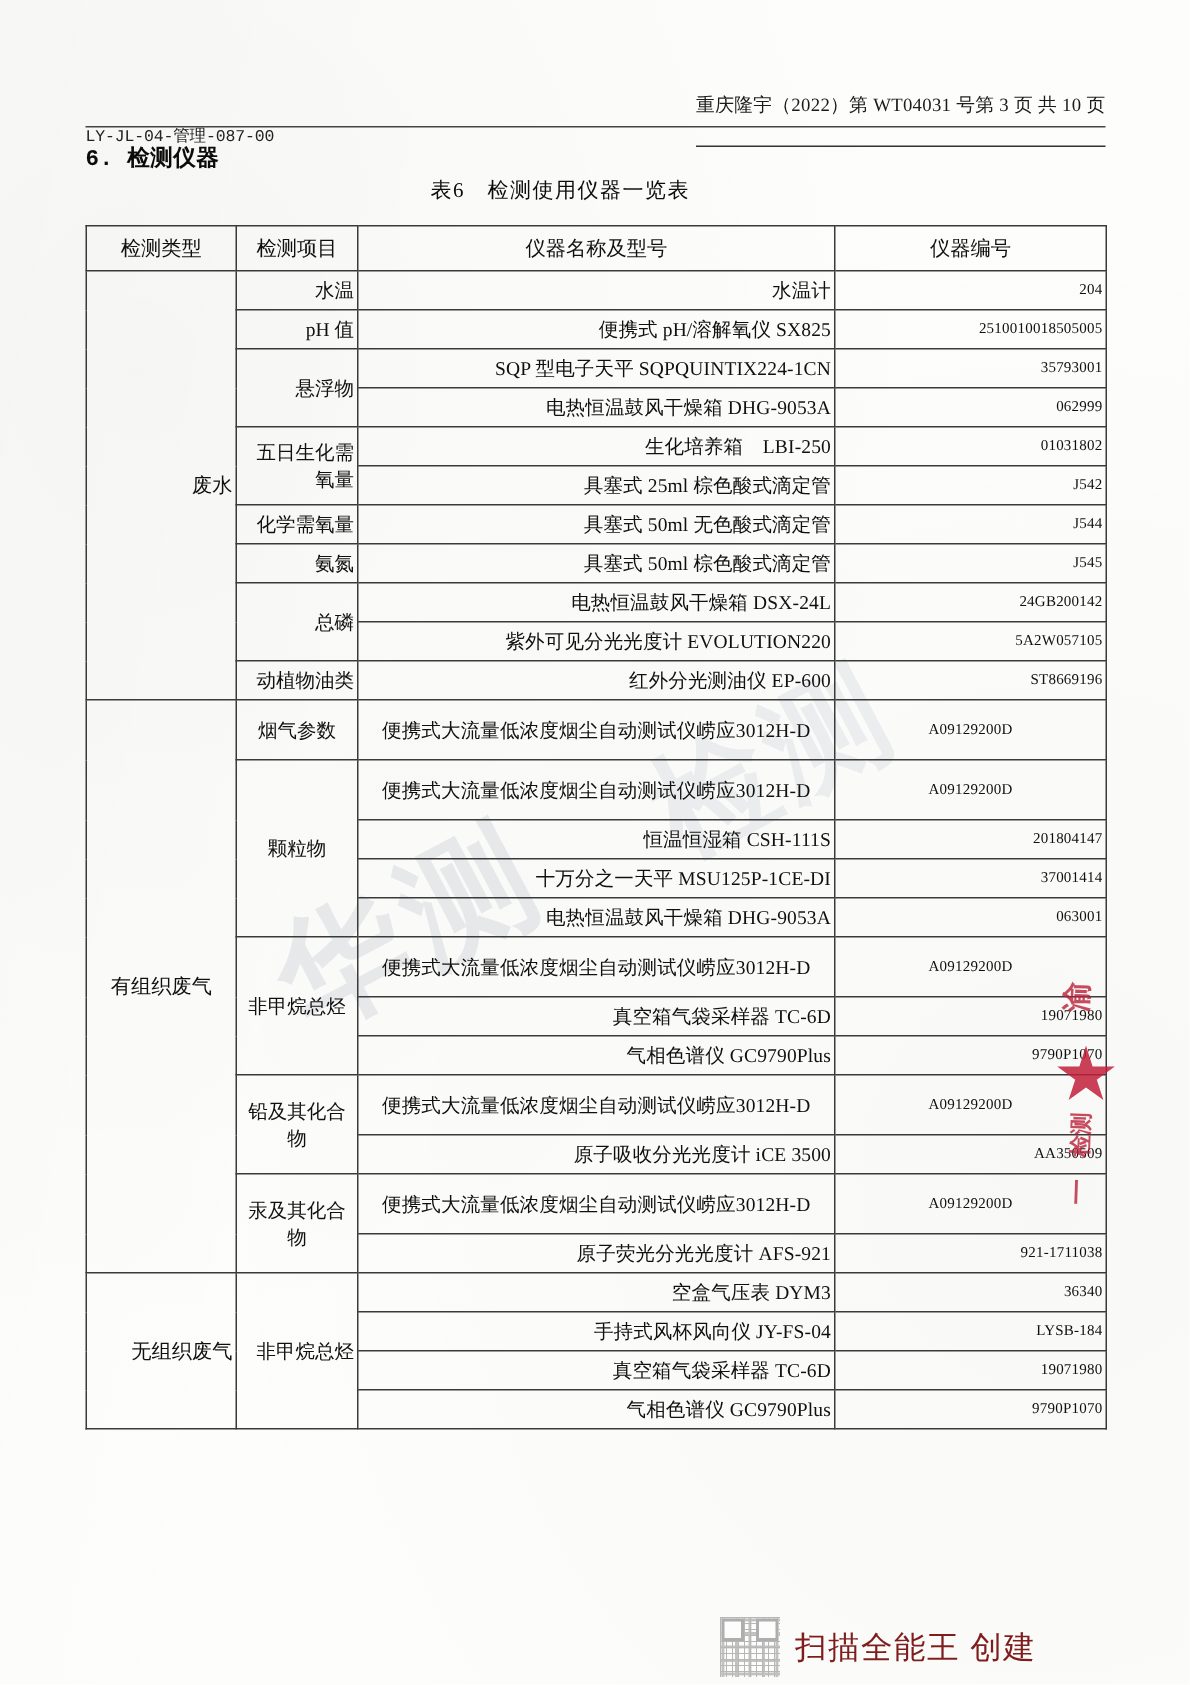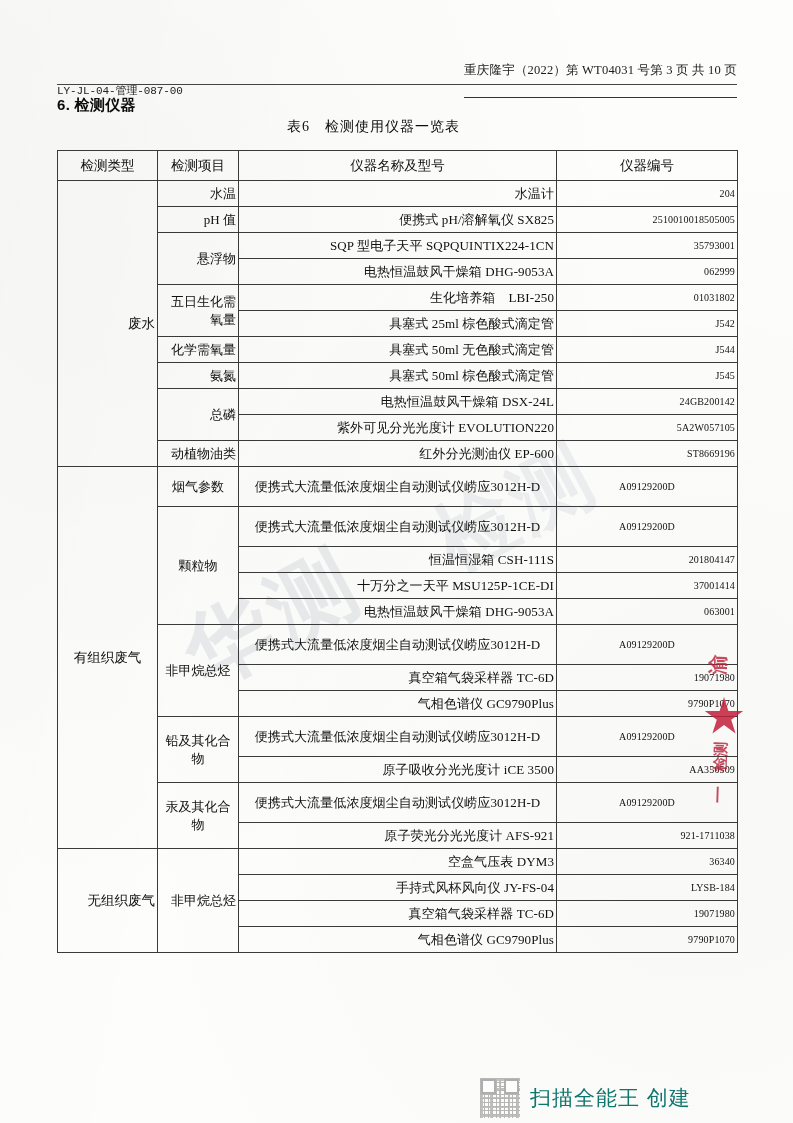--- a/index.html
+++ b/index.html
@@ -65,21 +65,21 @@
     width: 680px;
     height: 1px;
     background: #444;
   }
 
   
   .section-heading {
     position: absolute;
     left: 57px;
     top: 96px;
-    font-family: Liberation Sans, sans-serif;
+    font-family: Liberation Mono, monospace;
     font-weight: bold;
     font-size: 15px;
     color: #0b0b0b;
     letter-spacing: 0.3px;
   }
 
   
   .table-title {
     position: absolute;
     left: 0;
@@ -232,21 +232,21 @@
     position: absolute;
     width: 11px; height: 11px;
     border: 2.5px solid #7c7c7c;
     background: #fff;
   }
   .qr::before { left: 1px; top: 1px; }
   .qr::after { right: 1px; top: 1px; }
   .footer-wm-text {
     font-family: "Liberation Sans", "DejaVu Sans", sans-serif;
     font-size: 21px;
-    color: #0f766e;
+    color: #7f1d1d;
     letter-spacing: 1px;
     white-space: nowrap;
   }
 </style>
 </head>
 <body>
 
 <div class="page">
 
   <div class="scan-noise"></div>

